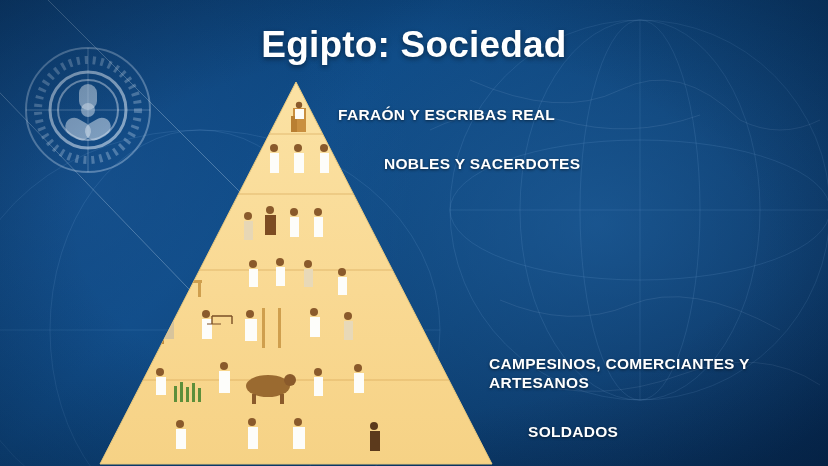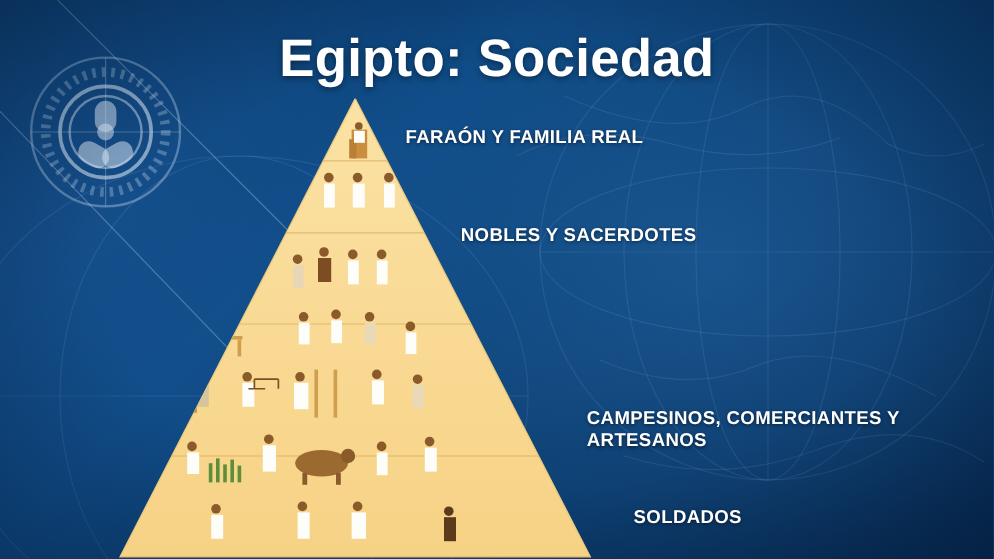--- a/index.html
+++ b/index.html
@@ -18,39 +18,39 @@
   
   .tex{position:absolute;inset:0;pointer-events:none;}
   .tex svg{position:absolute;inset:0;}
   .vign{
     position:absolute;inset:0;pointer-events:none;
     background:radial-gradient(ellipse 90% 85% at 50% 50%, rgba(0,0,0,0) 45%, rgba(2,20,44,.55) 100%);
   }
 
   #title{
     position:absolute;left:0;top:24px;width:828px;text-align:center;
-    color:#ffffff;font-size:44px;font-weight:bold;letter-spacing:.2px;
+    color:#ffffff;font-size:37px;font-weight:bold;letter-spacing:.2px;
     text-shadow:0 2px 5px rgba(0,0,0,.45);
   }
 
   
   #pyr-wrap{position:absolute;left:96px;top:82px;width:400px;height:384px;}
   #pyramid{
     position:absolute;left:0;top:0;width:400px;height:384px;
   }
 
   
   .label{
     position:absolute;color:#ffffff;font-weight:bold;font-size:15.5px;
     letter-spacing:.3px;text-shadow:0 1px 3px rgba(0,0,0,.55);line-height:1.25;
   }
   #lbl0{left:338px;top:105px;}
-  #lbl1{left:384px;top:187px;}
+  #lbl1{left:384px;top:154px;}
   #lbl2{left:416px;top:232px;}
-  #lbl3{left:489px;top:339px;width:320px;}
+  #lbl3{left:489px;top:354px;width:320px;}
   #lbl4{left:528px;top:422px;}
 </style>
 </head>
 <body>
 
 <div id="slide">
 
   <div class="tex">
     <svg width="828" height="466" viewBox="0 0 828 466">
       <g stroke="#8fc4f0" stroke-opacity="0.13" fill="none" stroke-width="1">
@@ -265,18 +265,18 @@
           </g>
           <g transform="translate(272,340)">
             <circle cx="6" cy="4" r="4" fill="#5c3a1c"></circle>
               <rect x="2" y="9" width="10" height="20" fill="#5c3a1c"></rect>
           </g>
         </g>
       </g>
     </svg>
   </div>
 
-  <div class="label" id="lbl0">FARAÓN Y FAMILIA REAL</div>
+  <div class="label" id="lbl0">FARAÓN Y ESCRIBAS REAL</div>
   <div class="label" id="lbl1">NOBLES Y SACERDOTES</div>
   <div class="label" id="lbl3">CAMPESINOS, COMERCIANTES Y ARTESANOS</div>
   <div class="label" id="lbl4">SOLDADOS</div>
 
 </div>
 
 </body></html>

